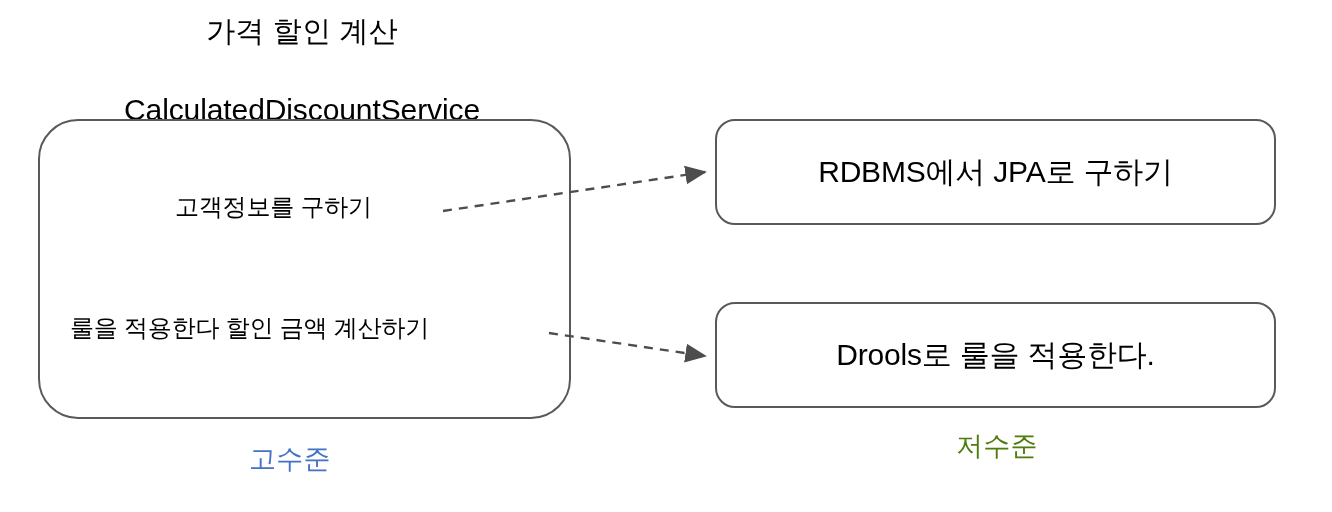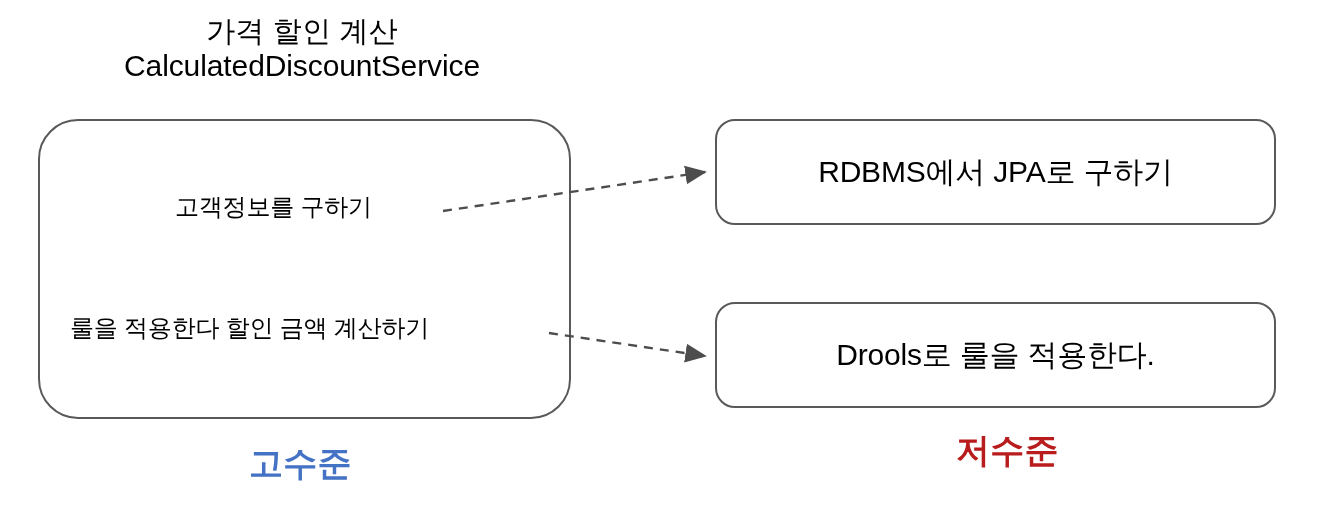--- a/index.html
+++ b/index.html
@@ -31,20 +31,21 @@
   }
   .title-line-1 {
     display: block;
     font-size: 29px;
     letter-spacing: 0.2px;
   }
   .title-line-2 {
     display: block;
     font-size: 30px;
     letter-spacing: -0.1px;
+    margin-top: 44px;
   }
 
   
   .node {
     position: absolute;
     box-sizing: border-box;
     background: #ffffff;
     border: 2px solid #595959;
   }
   .node.high-level {
@@ -96,22 +97,22 @@
     left: 0;
     top: 0;
     width: 1332px;
     height: 512px;
     pointer-events: none;
   }
 
   
   .layer-caption {
     position: absolute;
-    font-size: 34px;
-    font-weight: bold;
+    font-size: 27px;
+    font-weight: normal;
     white-space: nowrap;
     letter-spacing: 0.3px;
   }
   .layer-caption.high {
     left: 249px;
     top: 441px;
   }
   .layer-caption.low {
     left: 956px;
     top: 428px;
@@ -146,15 +147,15 @@
         <path d="M 0 0.6 L 9 4.5 L 0 8.4 z" fill="#4d4d4d"></path>
       </marker>
     </defs>
 
     <line x1="443" y1="211" x2="705" y2="172" stroke="#4d4d4d" stroke-width="2.4" stroke-dasharray="9 7" marker-end="url(#arrowhead)"></line>
 
     <line x1="549" y1="333" x2="705" y2="356" stroke="#4d4d4d" stroke-width="2.4" stroke-dasharray="9 7" marker-end="url(#arrowhead)"></line>
   </svg>
 
   <div class="layer-caption high" style="color: rgb(68, 114, 196);">고수준</div>
-  <div class="layer-caption low" style="color: #b91c1c;">저수준</div>
+  <div class="layer-caption low" style="color: #4d7c0f;">저수준</div>
 
 </div>
 
 </body></html>

